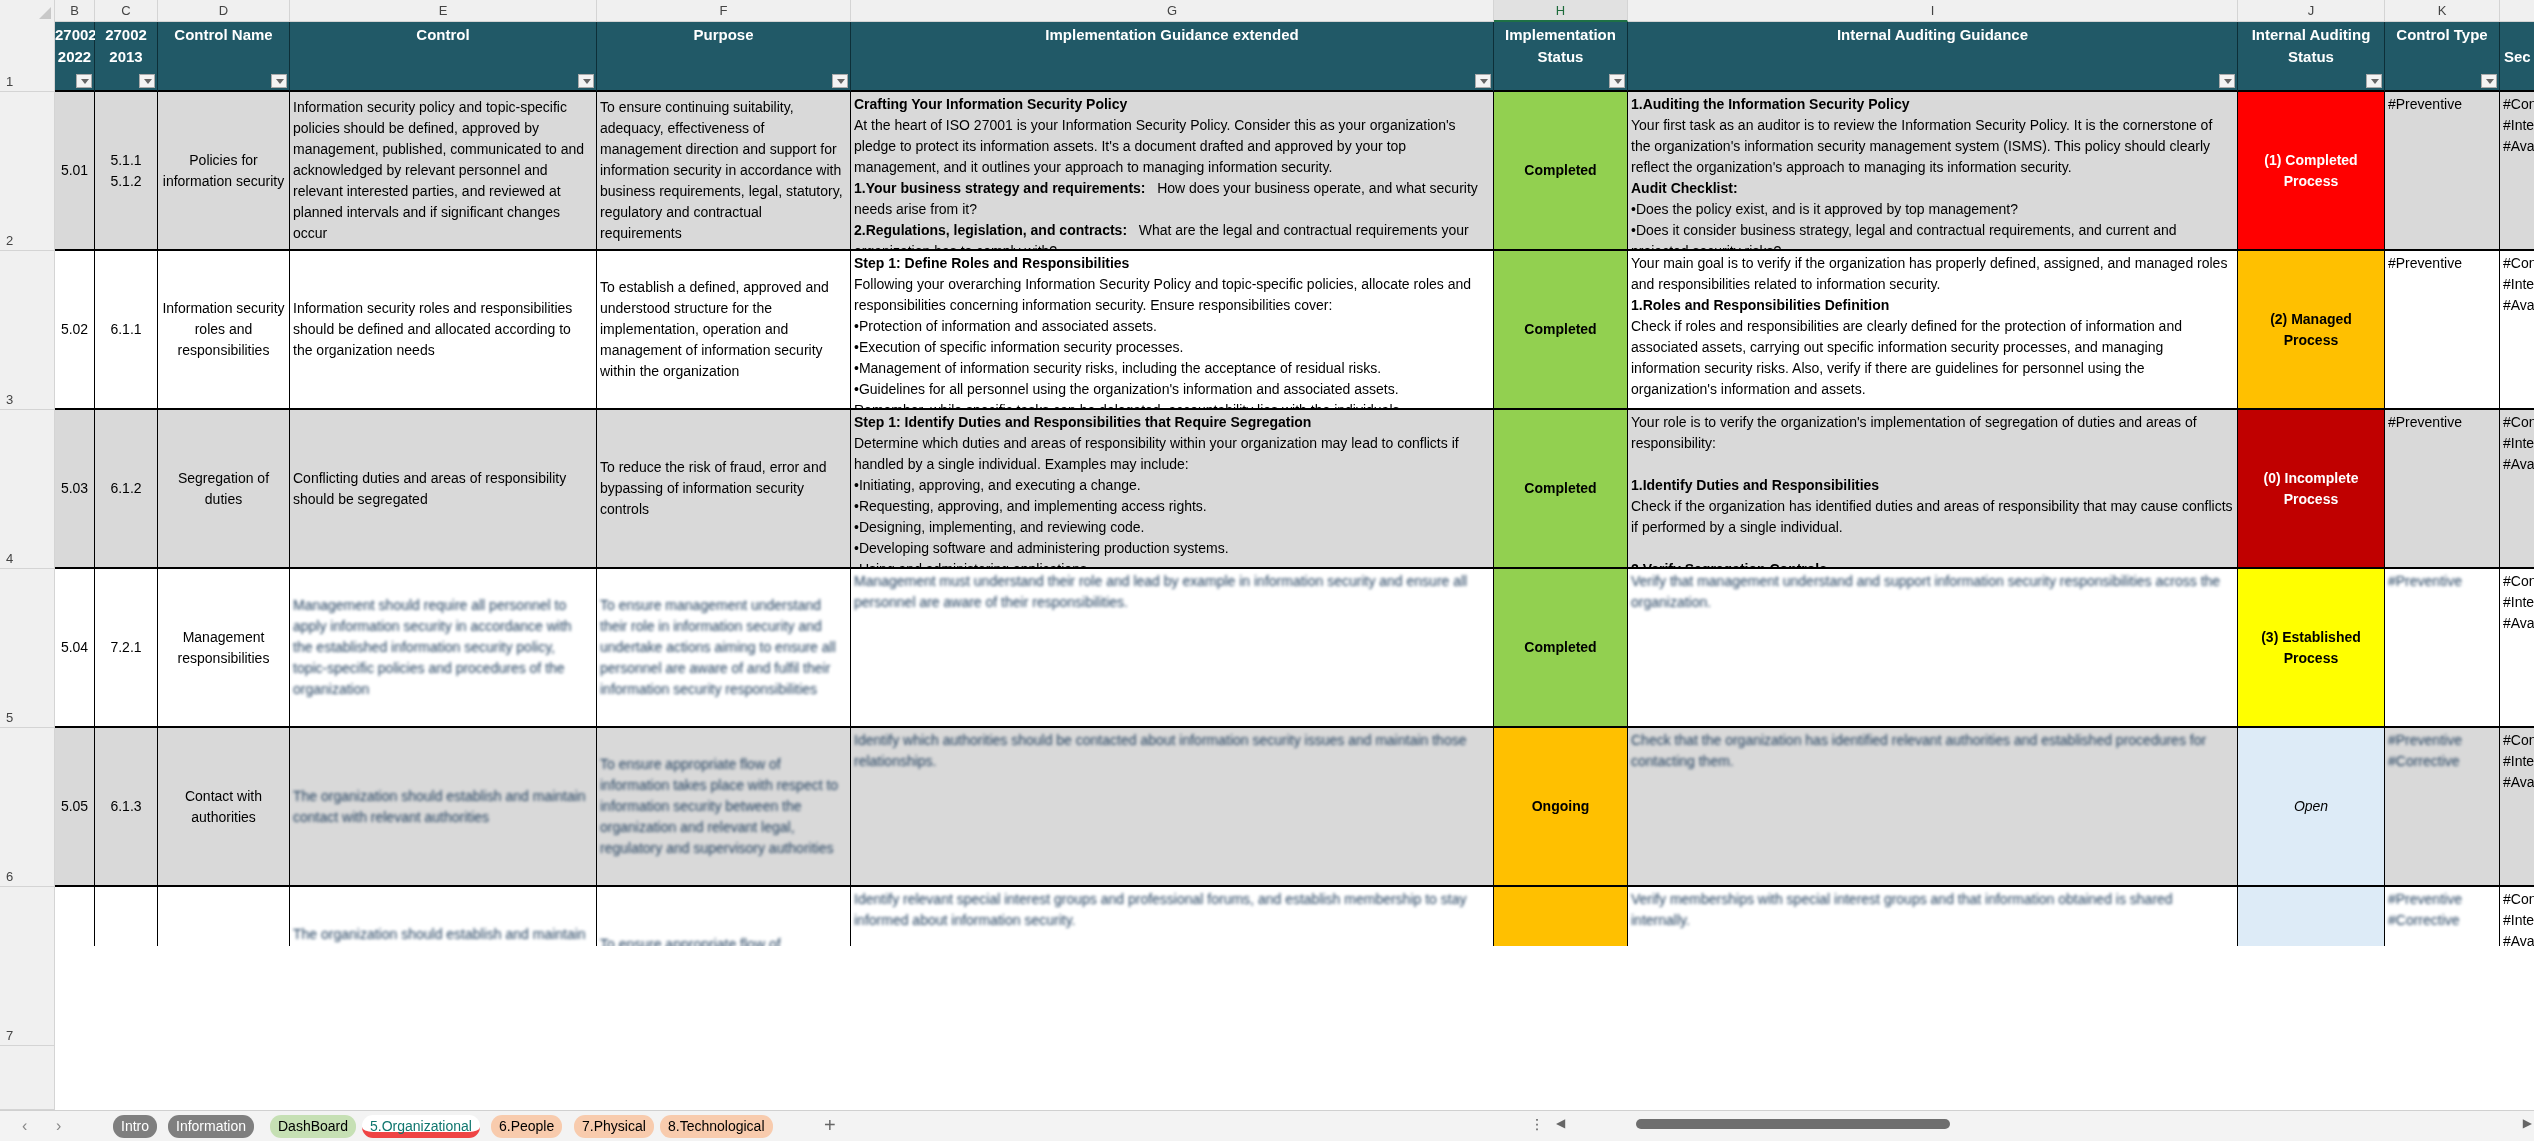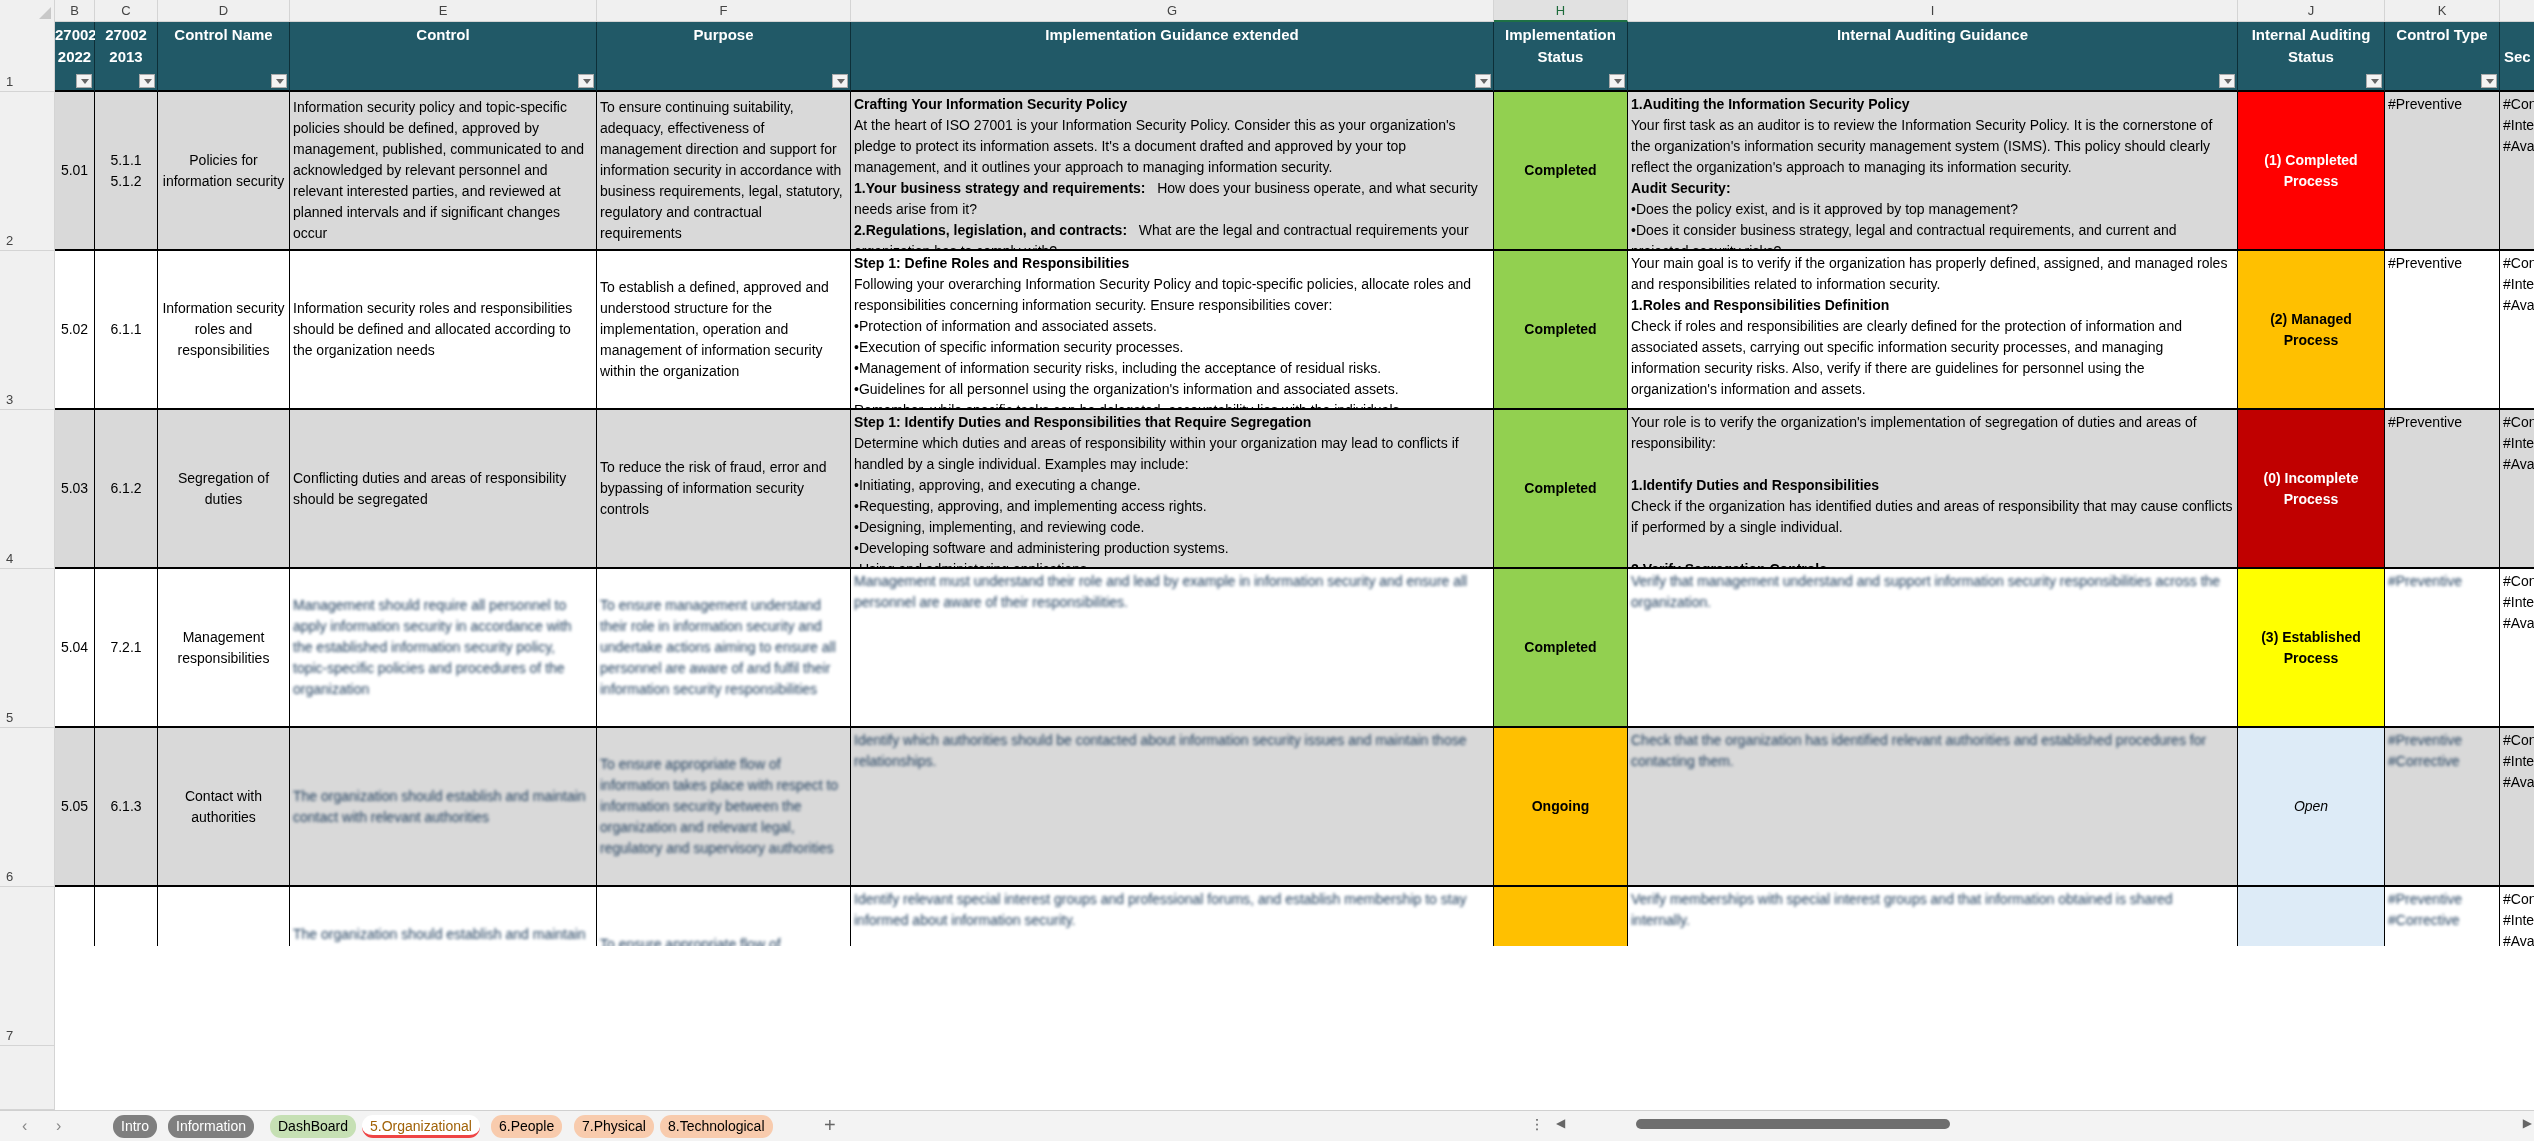--- a/index.html
+++ b/index.html
@@ -29,21 +29,21 @@
   .c .b { font-weight: bold; display: block; }
   .c p { margin: 0; }
   .c.vmid { display: flex; flex-direction: column; justify-content: center; }
   .status { font-weight: bold; }
   .blur { filter: blur(1.6px); color: #23415f; }
   .tags p { margin: 0; }
 
   .tabbar { position: absolute; left: 0; top: 1110px; width: 2534px; height: 31px; background: #f3f3f3; border-top: 1px solid #d0d0d0; }
   .navarrow { position: absolute; top: 6px; color: #888; font-size: 16px; }
   .tab { position: absolute; top: 4px; height: 23px; line-height: 23px; padding: 0 8px; font-size: 14px; border-radius: 11px; }
-  .tab.active { background: #fff; border-bottom: 3px solid #ef4444; color: #a16207; }
+  .tab.active { background: #fff; border-bottom: 6px solid #ef4444; color: #0f766e; }
   .plus { position: absolute; top: 3px; font-size: 20px; color: #666; }
   .hscroll { position: absolute; top: 1114px; left: 1530px; width: 1004px; height: 22px; }
   .hscroll .dots { position: absolute; left: 0; top: 2px; color: #555; font-size: 14px; }
   .hscroll .larr { position: absolute; left: 26px; top: 2px; color: #666; font-size: 12px; }
   .hscroll .thumb { position: absolute; left: 106px; top: 5px; width: 314px; height: 10px; background: #6e6e6e; border-radius: 5px; }
   .hscroll .rarr { position: absolute; right: 2px; top: 2px; color: #666; font-size: 12px; }
 </style>
 </head>
 <body>
 
@@ -115,21 +115,21 @@
     <div class="c top" style="left:796px;width:643px">
       <span class="b">Crafting Your Information Security Policy</span>
       <p>At the heart of ISO 27001 is your Information Security Policy. Consider this as your organization's pledge to protect its information assets. It's a document drafted and approved by your top management, and it outlines your approach to managing information security.</p>
       <p><b>1.Your business strategy and requirements:</b><span style="white-space:pre-wrap">   How does your business operate, and what security needs arise from it?</span></p>
       <p><b>2.Regulations, legislation, and contracts:</b><span style="white-space:pre-wrap">   What are the legal and contractual requirements your organization has to comply with?</span></p>
     </div>
     <div class="c center status" style="left:1439px;width:134px;background:#92d050">Completed</div>
     <div class="c top" style="left:1573px;width:610px">
       <span class="b">1.Auditing the Information Security Policy</span>
       <p>Your first task as an auditor is to review the Information Security Policy. It is the cornerstone of the organization's information security management system (ISMS). This policy should clearly reflect the organization's approach to managing its information security.</p>
-      <span class="b">Audit Security:</span>
+      <span class="b">Audit Checklist:</span>
       <p>•Does the policy exist, and is it approved by top management?</p>
       <p>•Does it consider business strategy, legal and contractual requirements, and current and projected security risks?</p>
     </div>
     <div class="c center status" style="left:2183px;width:147px;background:#ff0000;color:#ffffff">(1) Completed Process</div>
     <div class="c top" style="left:2330px;width:115px">#Preventive</div>
     <div class="c top tags" style="left:2445px;width:60px;border-right:none">
       <p>#Con</p>
       <p>#Inte</p>
       <p>#Ava</p>
     </div>

